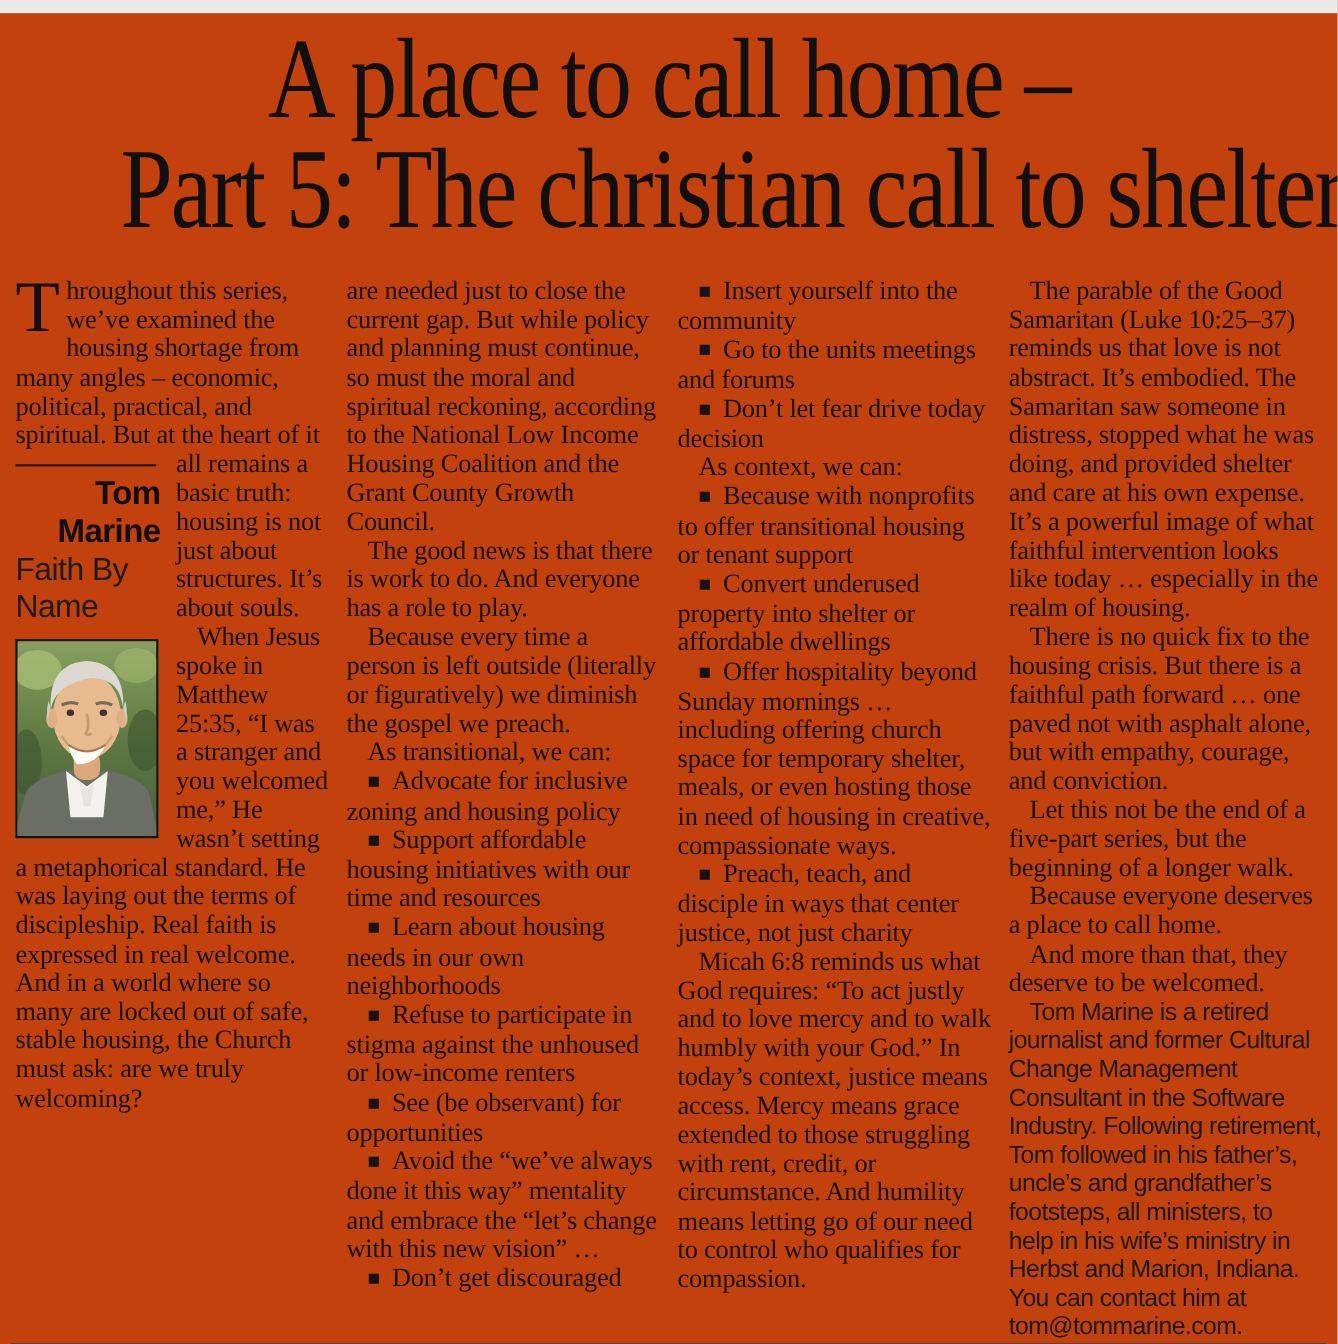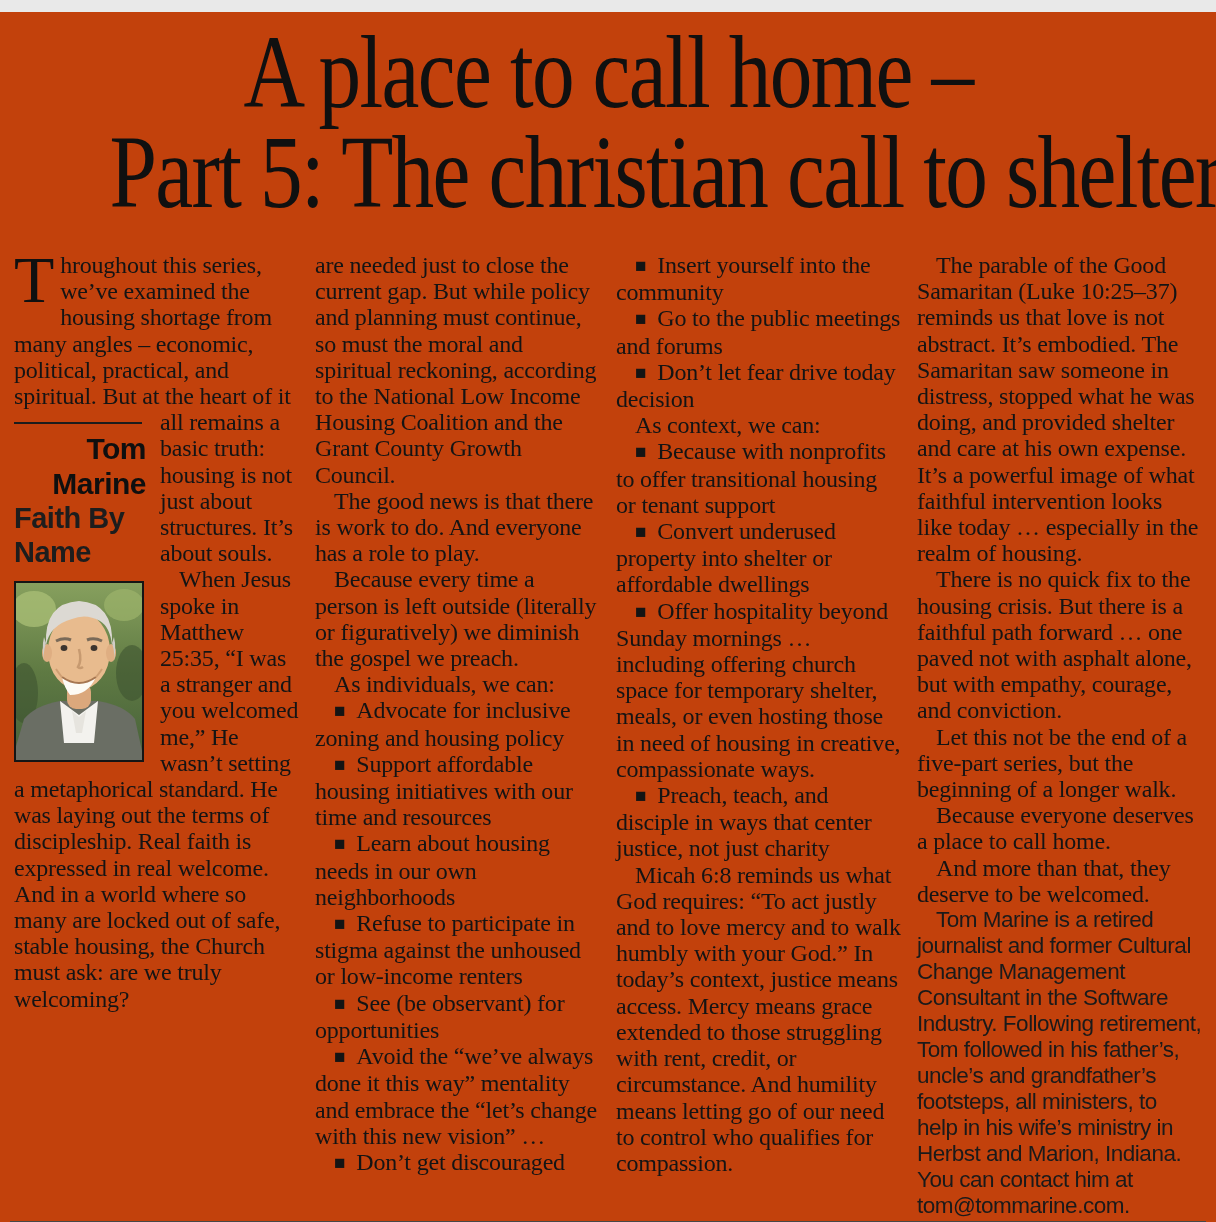--- a/index.html
+++ b/index.html
@@ -30,21 +30,21 @@
     padding:2px 6px 0 0;color:#101010;
   }
   
   .byline-box{float:left;display:block;width:132px;margin:13px 14px 8px 0;}
   .byline-rule{border-top:2px solid #1c1c1c;width:128px;margin-bottom:7px;}
   .byline-name{
     font-family:"Liberation Sans", sans-serif;font-weight:700;
     font-size:30px;line-height:35px;color:#0f0f0f;letter-spacing:-0.5px;text-indent:0;text-align:right;
   }
   .byline-role{
-    font-family:"Liberation Sans", sans-serif;font-weight:700;
+    font-family:"Liberation Sans", sans-serif;font-weight:400;
     font-size:29px;line-height:34px;color:#1d1d1d;letter-spacing:-0.5px;text-indent:0;
   }
   .photo{margin-top:12px;width:126px;height:177px;border:2px solid #151515;background:#6d8350;}
   .photo svg{display:block;}
   
   .bottom-rule{position:absolute;left:10px;right:10px;bottom:10px;border-top:3px solid #474747;}
 </style>
 </head>
 <body>
 
@@ -114,35 +114,35 @@
       <div class="paras">
           <p class="para"><span>When Jesus spoke in Matthew 25:35, “I was a stranger and you welcomed me,” He wasn’t setting a metaphorical standard. He was laying out the terms of discipleship. Real faith is expressed in real welcome. And in a world where so many are locked out of safe, stable housing, the Church must ask: are we truly welcoming?</span></p>
         </div>
     </div>
 
     <div class="col">
       <div class="paras">
           <p class="para cont"><span>are needed just to close the current gap. But while policy and planning must continue, so must the moral and spiritual reckoning, according to the National Low Income Housing Coalition and the Grant County Growth Council.</span></p>
           <p class="para"><span>The good news is that there is work to do. And everyone has a role to play.</span></p>
           <p class="para"><span>Because every time a person is left outside (literally or figuratively) we diminish the gospel we preach.</span></p>
-          <p class="para"><span>As individuals, we can:</span></p>
+          <p class="para"><span>As transitional, we can:</span></p>
           <p class="para bullet"><span class="bullet-glyph">■</span><span>Advocate for inclusive zoning and housing policy</span></p>
           <p class="para bullet"><span class="bullet-glyph">■</span><span>Support affordable housing initiatives with our time and resources</span></p>
           <p class="para bullet"><span class="bullet-glyph">■</span><span>Learn about housing needs in our own neighborhoods</span></p>
           <p class="para bullet"><span class="bullet-glyph">■</span><span>Refuse to participate in stigma against the unhoused or low-income renters</span></p>
           <p class="para bullet"><span class="bullet-glyph">■</span><span>See (be observant) for opportunities</span></p>
           <p class="para bullet"><span class="bullet-glyph">■</span><span>Avoid the “we’ve always done it this way” mentality and embrace the “let’s change with this new vision” …</span></p>
           <p class="para bullet"><span class="bullet-glyph">■</span><span>Don’t get discouraged</span></p>
         </div>
     </div>
 
     <div class="col">
       <div class="paras">
           <p class="para bullet"><span class="bullet-glyph">■</span><span>Insert yourself into the community</span></p>
-          <p class="para bullet"><span class="bullet-glyph">■</span><span>Go to the public meetings and forums</span></p>
+          <p class="para bullet"><span class="bullet-glyph">■</span><span>Go to the units meetings and forums</span></p>
           <p class="para bullet"><span class="bullet-glyph">■</span><span>Don’t let fear drive today decision</span></p>
           <p class="para"><span>As context, we can:</span></p>
           <p class="para bullet"><span class="bullet-glyph">■</span><span>Because with nonprofits to offer transitional housing or tenant support</span></p>
           <p class="para bullet"><span class="bullet-glyph">■</span><span>Convert underused property into shelter or affordable dwellings</span></p>
           <p class="para bullet"><span class="bullet-glyph">■</span><span>Offer hospitality beyond Sunday mornings … including offering church space for temporary shelter, meals, or even hosting those in need of housing in creative, compassionate ways.</span></p>
           <p class="para bullet"><span class="bullet-glyph">■</span><span>Preach, teach, and disciple in ways that center justice, not just charity</span></p>
           <p class="para"><span>Micah 6:8 reminds us what God requires: “To act justly and to love mercy and to walk humbly with your God.” In today’s context, justice means access. Mercy means grace extended to those struggling with rent, credit, or circumstance. And humility means letting go of our need to control who qualifies for compassion.</span></p>
         </div>
     </div>
 

